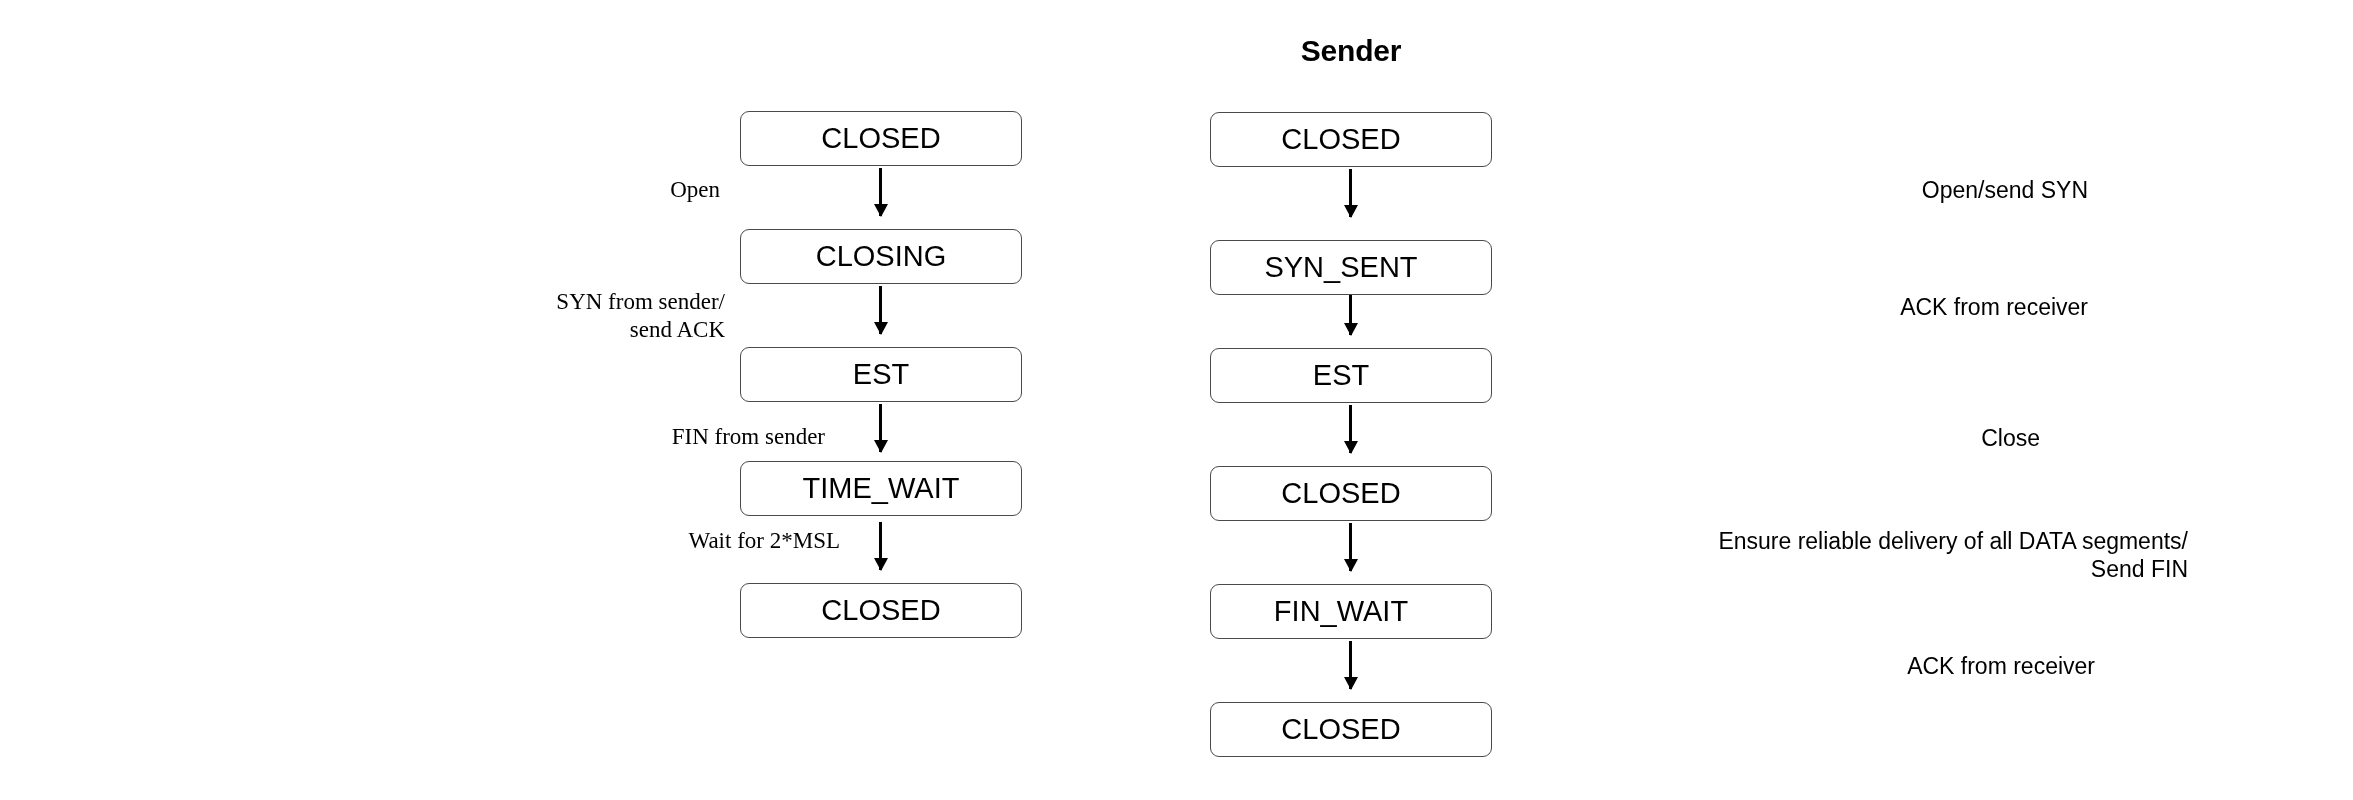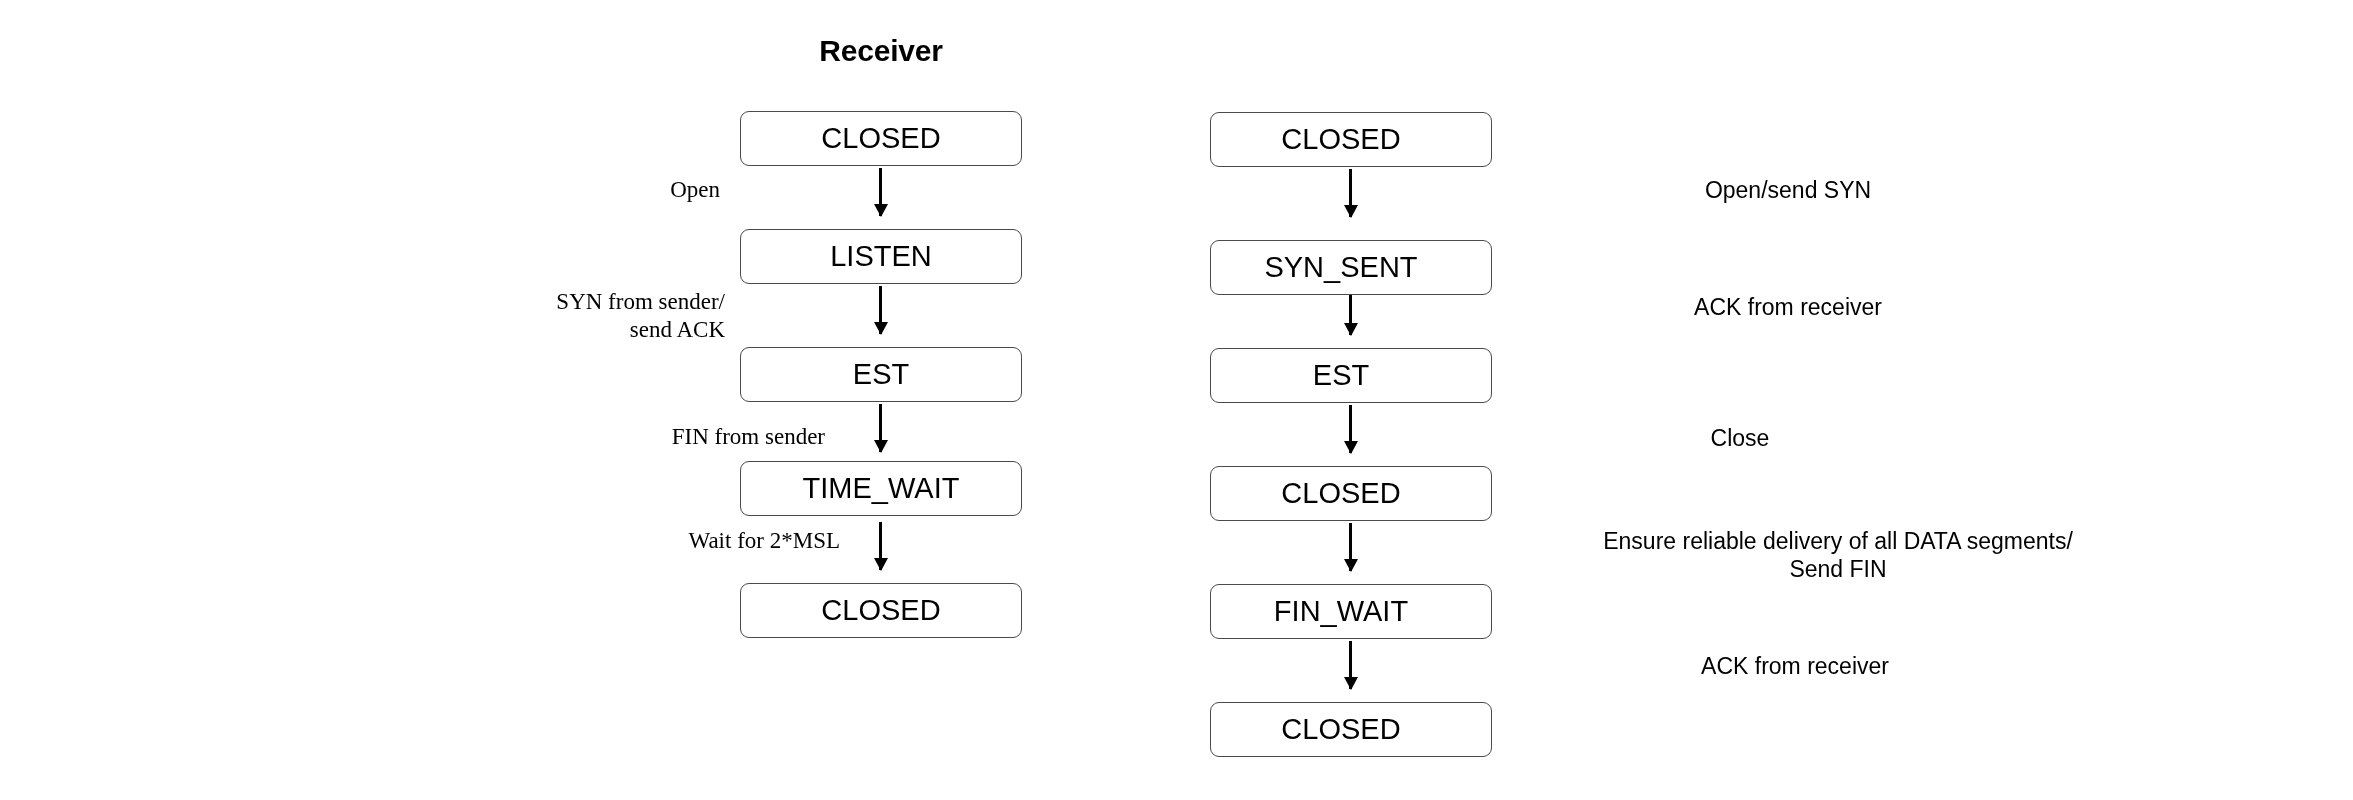--- a/index.html
+++ b/index.html
@@ -95,40 +95,40 @@
     font-size: 23px;
     line-height: 1.2;
     white-space: pre-line;
     z-index: 3;
   }
   .edge-label.right-aligned {
     text-align: right;
     font-family: Liberation Serif, serif;
   }
   .edge-label.left-aligned {
-    text-align: center;
+    text-align: right;
   }
 </style>
 </head>
 <body>
 
 <div class="canvas">
 
-  <div class="col-header" id="header-receiver">Receiver</div>
 
+  <div class="col-header" id="header-sender">Sender</div>
 
   <div class="col-receiver">
 
     <div class="state-box" style="top:111px">CLOSED</div>
 
     <div class="arrow" style="top:168px; height:48px"></div>
 
     <div class="edge-label right-aligned" style="left:460px; top:176px; width:260px">Open</div>
 
-    <div class="state-box" style="top:229px">LISTEN</div>
+    <div class="state-box" style="top:229px">CLOSING</div>
 
     <div class="arrow" style="top:286px; height:48px"></div>
 
     <div class="edge-label right-aligned" style="left:425px; top:288px; width:300px">SYN from sender/
 send ACK</div>
 
     <div class="state-box" style="top:347px">EST</div>
 
     <div class="arrow" style="top:404px; height:48px"></div>
 

